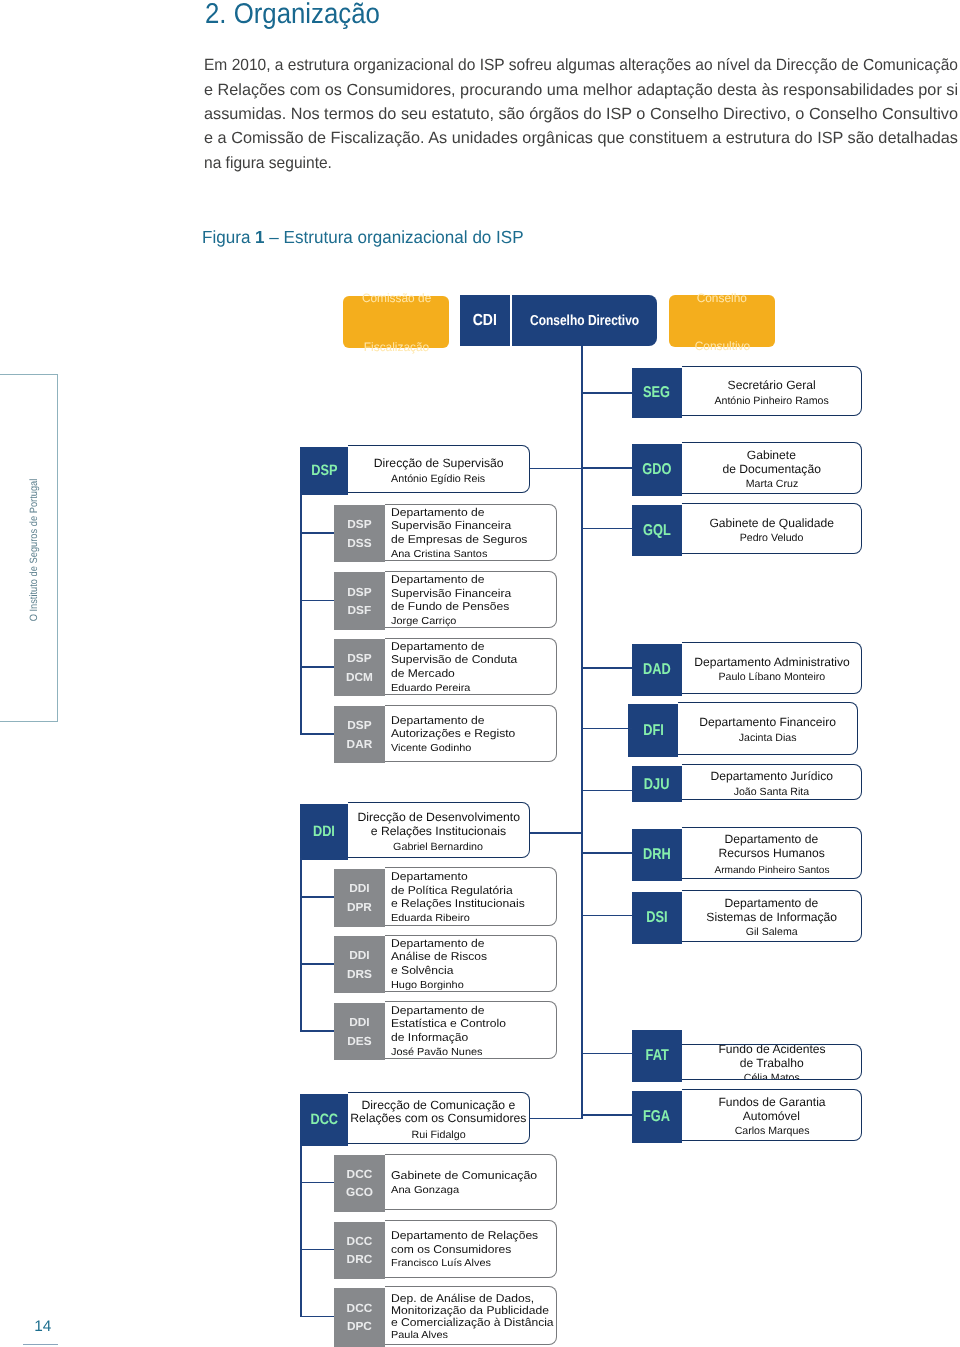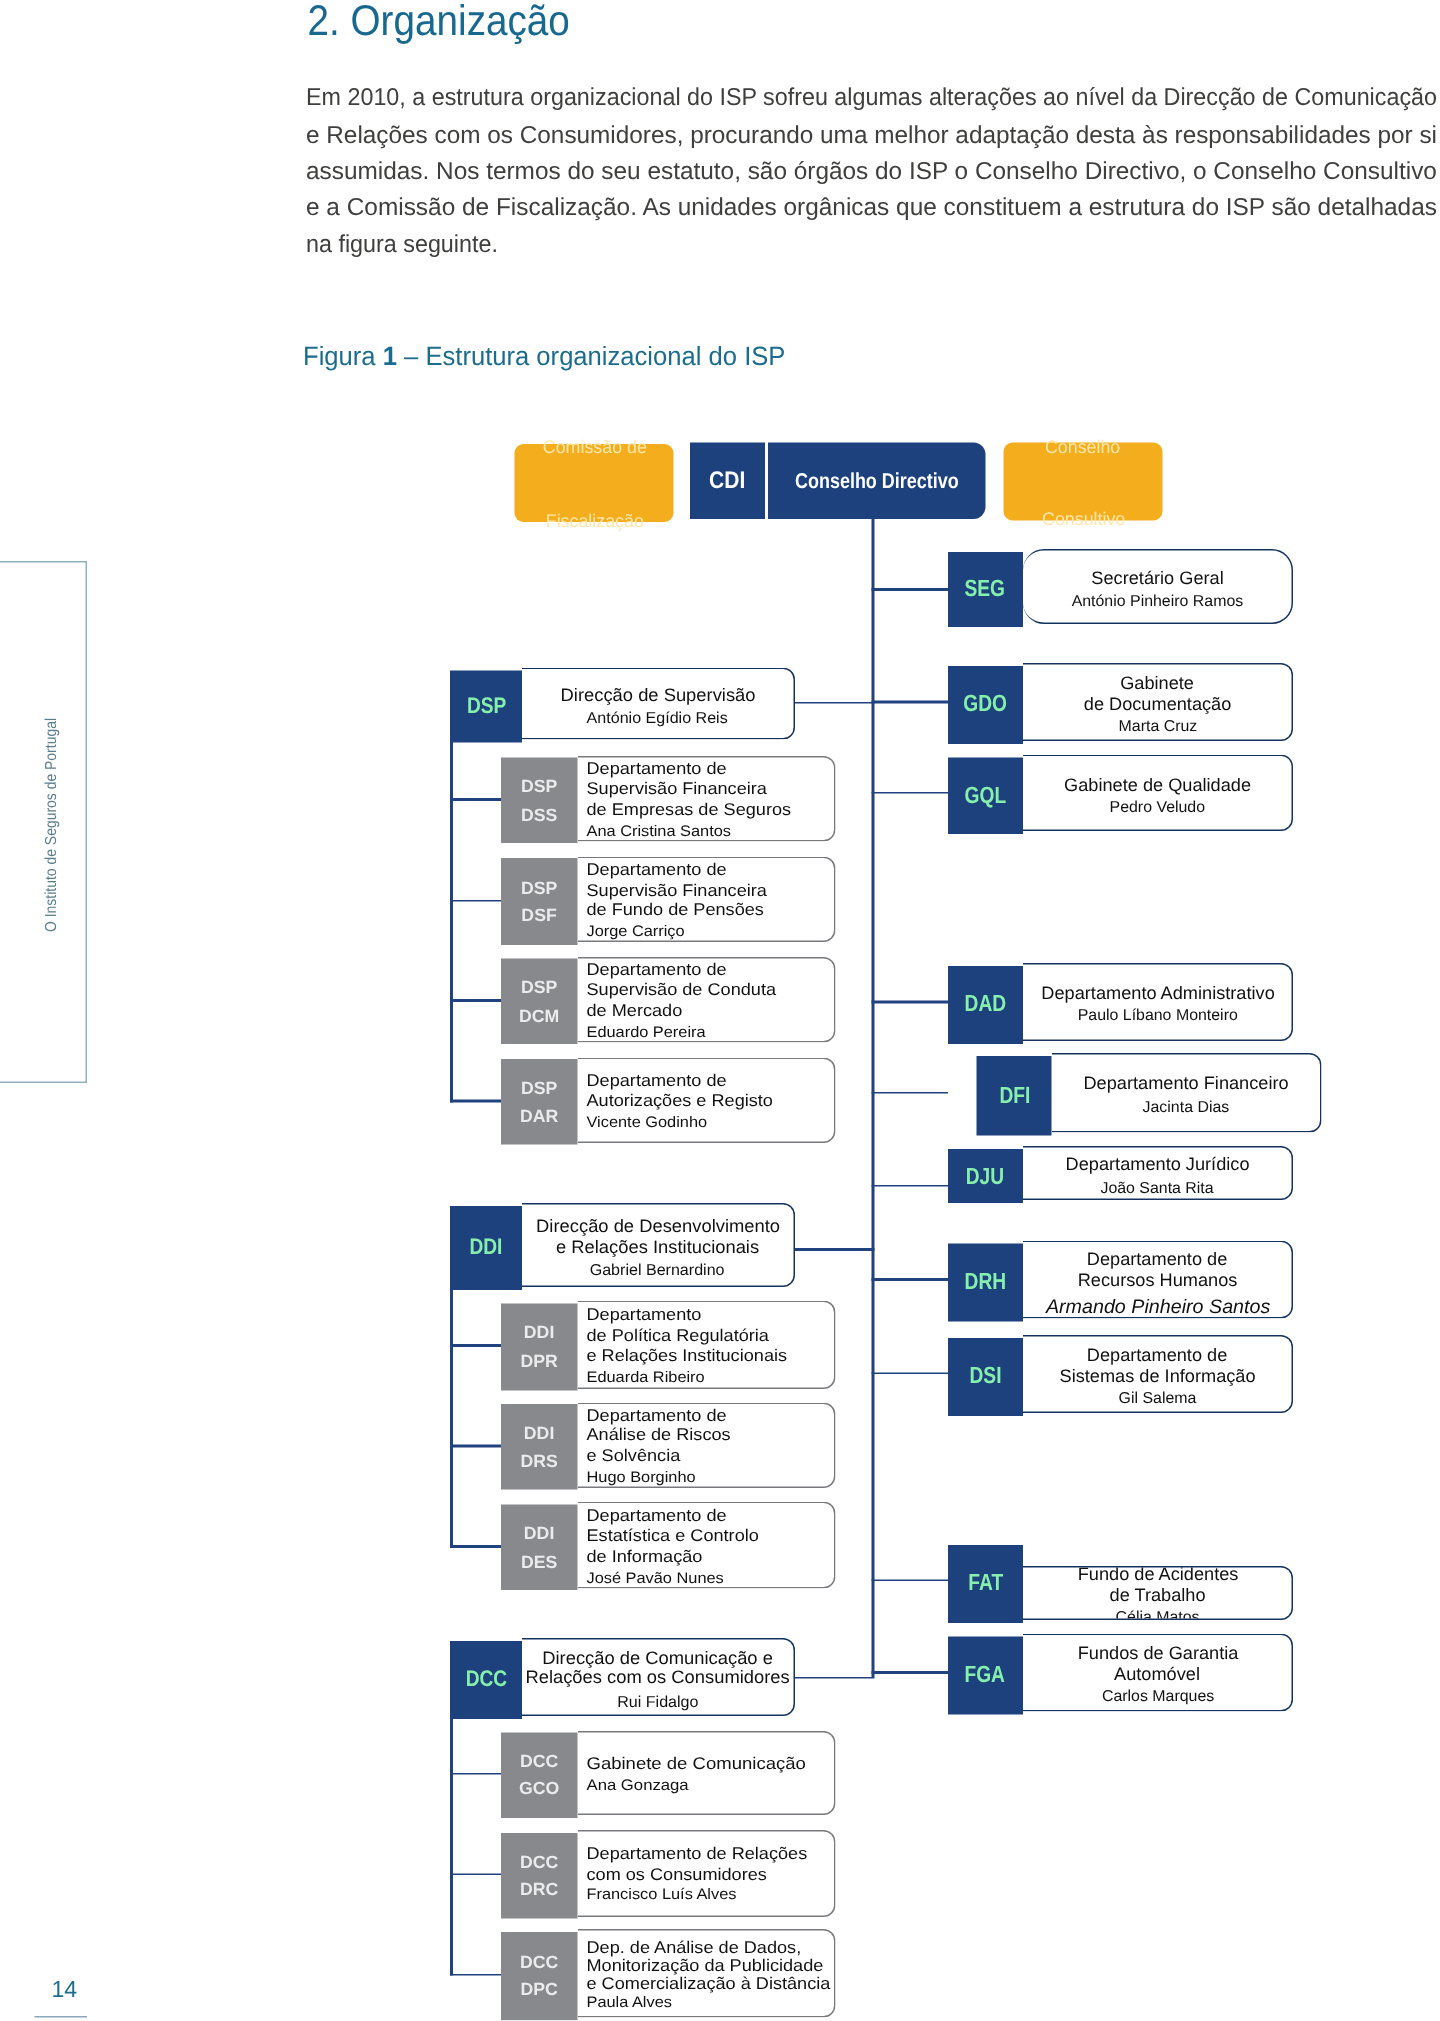--- a/index.html
+++ b/index.html
@@ -65,21 +65,21 @@
       </div>
 <div class="cbox orange" style="left:669.1px;top:295.3px;width:106.1px;height:52px;padding-top:1.5px;">
         <span>Conselho</span>
         <span>Consultivo</span>
       </div>
 <div class="ln" style="left:581px;top:346px;width:1.6px;height:771.5px;"></div>
 <div class="unit navy" style="left:631.8px;top:366px;width:230.4px;height:50px;">
         <div class="chip" style="width:50.3px;font-size:15.6px;position:relative;top:2px;">
           <span class="c1" style="transform:scaleX(0.82);">SEG</span>
         </div>
-        <div class="body" style="font-size:12px;line-height:14.1px;padding:4px 4px 0;border-radius:14px;">
+        <div class="body" style="font-size:12px;line-height:14.1px;padding:4px 4px 0;">
           <span class="nm" style="transform:scaleX(1.01);">Secretário Geral</span>
           <span class="pe" style="font-size:10.5px;line-height:13.5px;transform:scaleX(1.01);margin-top:2.6px;">António Pinheiro Ramos</span>
         </div>
       </div>
 <div class="ln" style="left:581px;top:392px;width:51px;height:1.6px;"></div>
 <div class="unit navy" style="left:631.8px;top:441.8px;width:230.4px;height:51.9px;">
         <div class="chip" style="width:50.3px;font-size:15.6px;position:relative;top:2px;">
           <span class="c1" style="transform:scaleX(0.82);">GDO</span>
         </div>
         <div class="body" style="font-size:12px;line-height:14.1px;padding:4px 4px 0;">
@@ -102,21 +102,21 @@
 <div class="unit navy" style="left:631.8px;top:641.8px;width:230.4px;height:52px;">
         <div class="chip" style="width:50.3px;font-size:15.6px;position:relative;top:2px;">
           <span class="c1" style="transform:scaleX(0.82);">DAD</span>
         </div>
         <div class="body" style="font-size:12px;line-height:14.1px;padding:4px 4px 0;">
           <span class="nm" style="transform:scaleX(1.01);">Departamento Administrativo</span>
           <span class="pe" style="font-size:10.5px;line-height:13.5px;transform:scaleX(1.01);margin-top:2.6px;">Paulo Líbano Monteiro</span>
         </div>
       </div>
 <div class="ln" style="left:581px;top:667px;width:50.8px;height:1.6px;"></div>
-<div class="unit navy" style="left:651px;top:702.4px;width:230.4px;height:52.4px;">
+<div class="unit navy" style="left:628px;top:702.4px;width:230.4px;height:52.4px;">
         <div class="chip" style="width:50.3px;font-size:15.6px;position:relative;top:2px;">
           <span class="c1" style="transform:scaleX(0.82);">DFI</span>
         </div>
         <div class="body" style="font-size:12px;line-height:14.1px;padding:4px 4px 0;">
           <span class="nm" style="transform:scaleX(1.01);">Departamento Financeiro</span>
           <span class="pe" style="font-size:10.5px;line-height:13.5px;transform:scaleX(1.01);margin-top:2.6px;">Jacinta Dias</span>
         </div>
       </div>
 <div class="ln" style="left:581px;top:727.8px;width:50.8px;height:1.6px;"></div>
 <div class="unit navy" style="left:631.8px;top:764.3px;width:230.4px;height:36px;">
@@ -129,21 +129,21 @@
         </div>
       </div>
 <div class="ln" style="left:581px;top:789.65px;width:50.8px;height:1.6px;"></div>
 <div class="unit navy" style="left:631.8px;top:826.9px;width:230.4px;height:51.8px;">
         <div class="chip" style="width:50.3px;font-size:15.6px;position:relative;top:2px;">
           <span class="c1" style="transform:scaleX(0.82);">DRH</span>
         </div>
         <div class="body" style="font-size:12px;line-height:14.1px;padding:4px 4px 0;">
           <span class="nm" style="transform:scaleX(1.01);">Departamento de</span>
           <span class="nm" style="transform:scaleX(1.01);">Recursos Humanos</span>
-          <span class="pe" style="font-size:13px;line-height:13.5px;transform:scaleX(1.01);margin-top:4px;font-style:italic;">Armando Pinheiro Santos</span>
+          <span class="pe" style="font-size:10px;line-height:13.5px;transform:scaleX(1.01);margin-top:4px;">Armando Pinheiro Santos</span>
         </div>
       </div>
 <div class="ln" style="left:581px;top:852px;width:50.8px;height:1.6px;"></div>
 <div class="unit navy" style="left:631.8px;top:889.6px;width:230.4px;height:52.1px;">
         <div class="chip" style="width:50.3px;font-size:15.6px;position:relative;top:2px;">
           <span class="c1" style="transform:scaleX(0.82);">DSI</span>
         </div>
         <div class="body" style="font-size:12px;line-height:14.1px;padding:4px 4px 0;">
           <span class="nm" style="transform:scaleX(1.01);">Departamento de</span>
           <span class="nm" style="transform:scaleX(1.01);">Sistemas de Informação</span>

